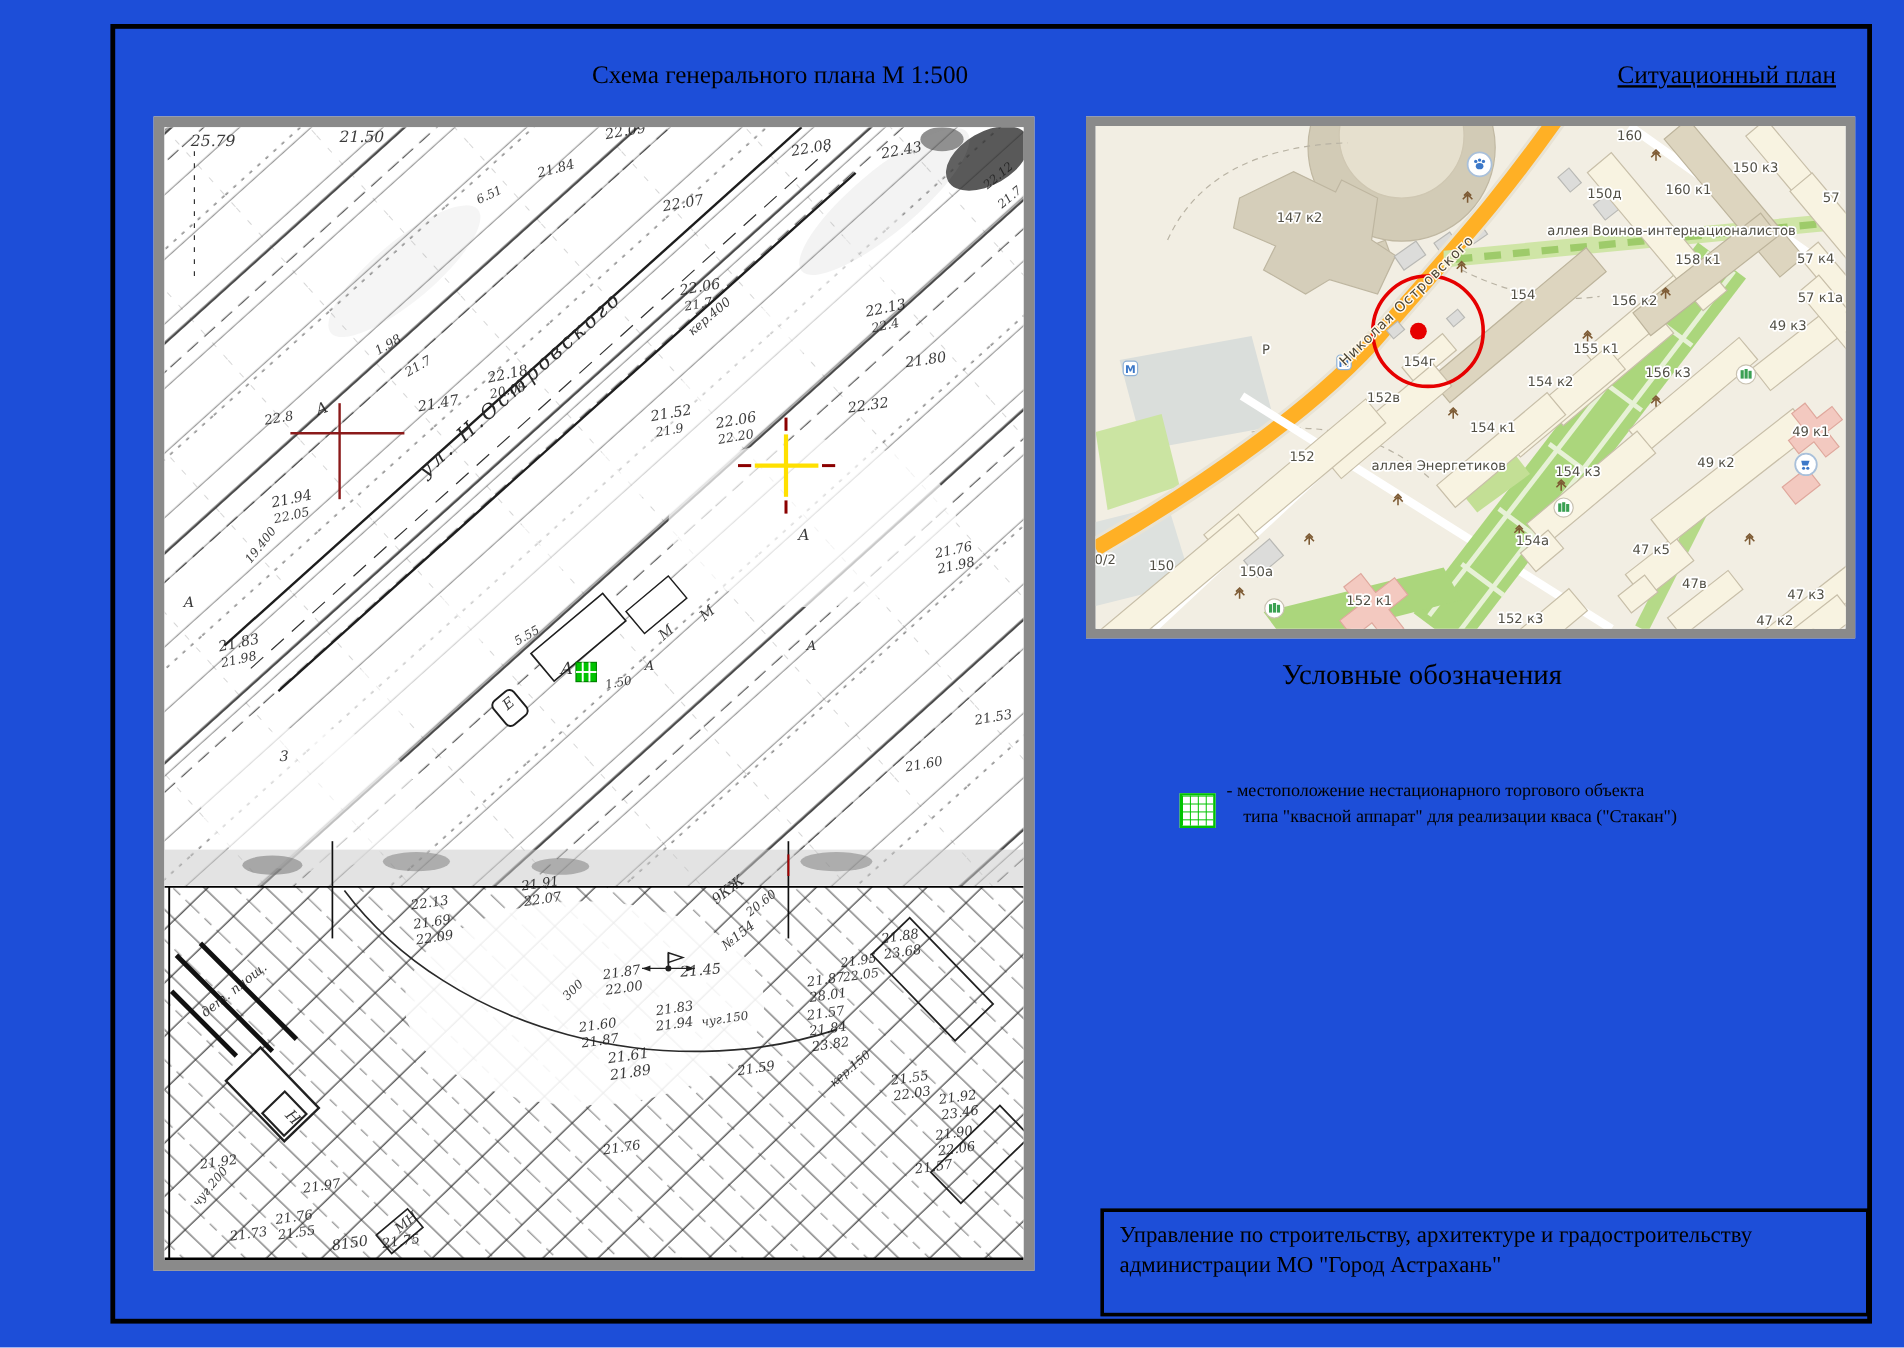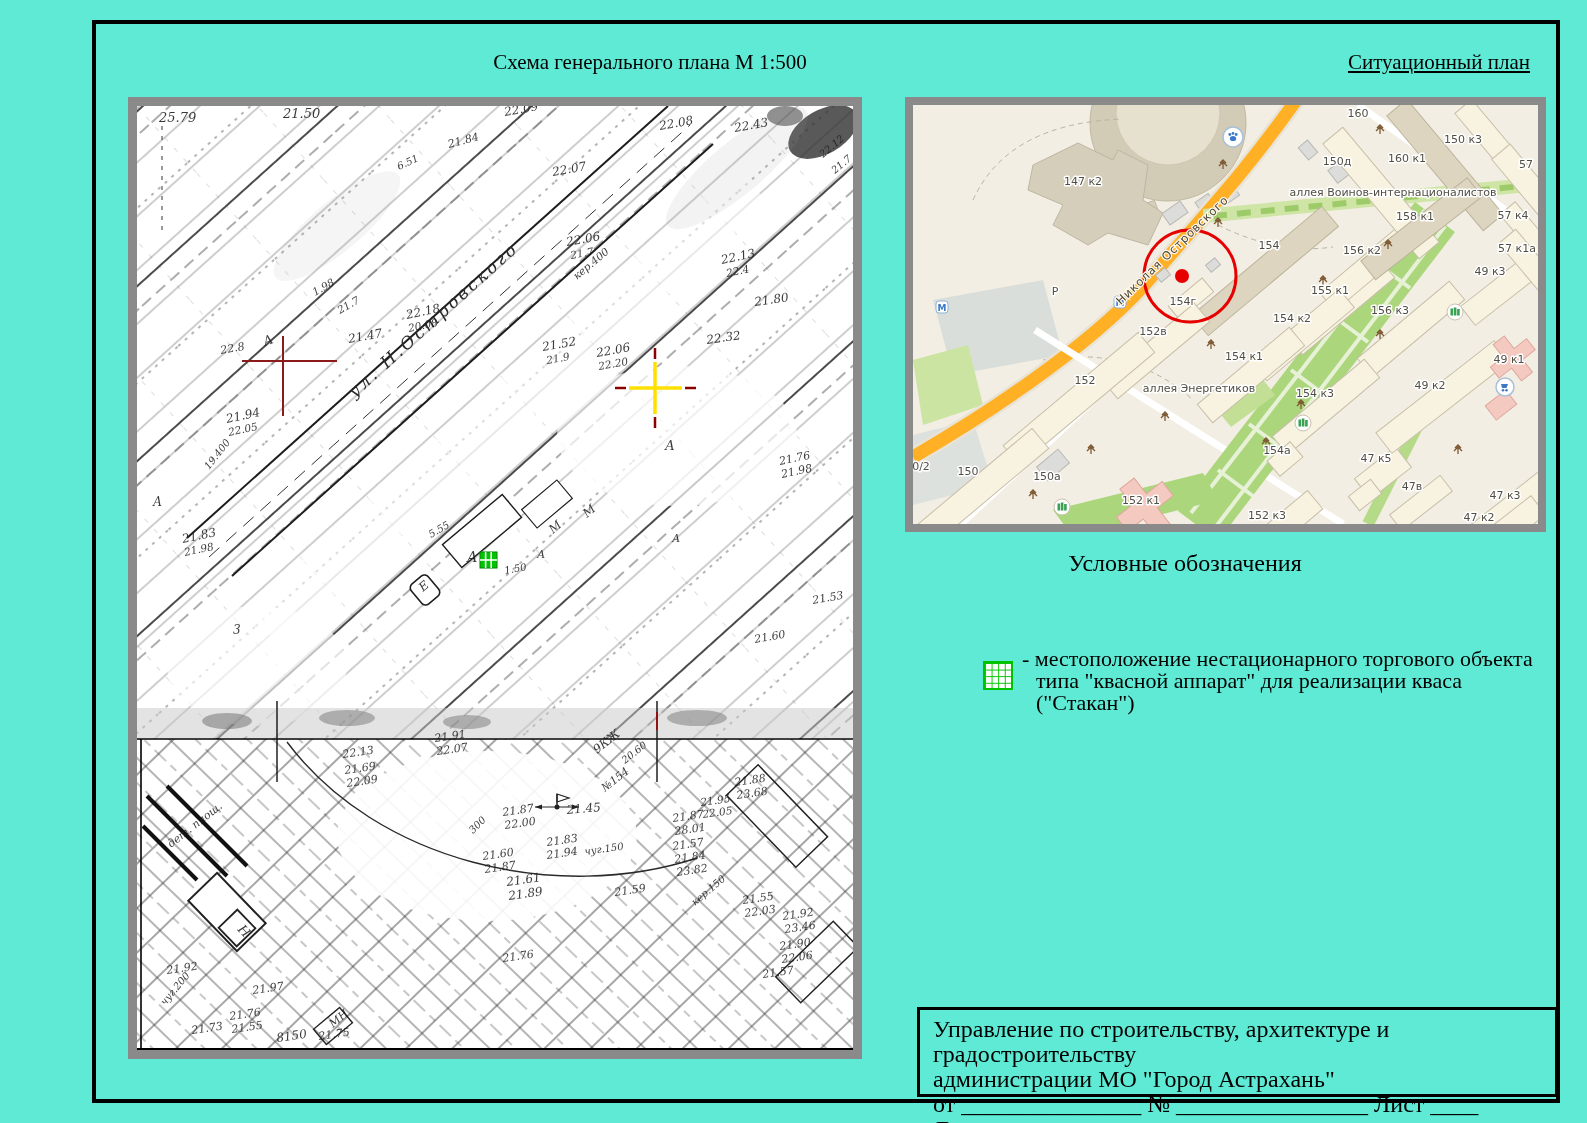--- a/index.html
+++ b/index.html
@@ -1,16 +1,16 @@
 <!DOCTYPE html>
 <html><head>
 <meta charset="utf-8">
 <style>
   html,body{margin:0;padding:0;background:#fff;}
-  #page{position:relative;width:1587px;height:1123px;background:#5eead4;overflow:hidden;
+  #page{position:relative;width:1587px;height:1123px;background:#1d4ed8;overflow:hidden;
         font-family:"Liberation Serif","DejaVu Serif",serif;}
   .page-border{position:absolute;left:92px;top:20px;width:1468px;height:1083px;
         border:4px solid #000;box-sizing:border-box;}
   .map-title{position:absolute;font-size:21px;color:#000;}
   #title-left{left:400px;top:50px;width:500px;text-align:center;}
   #title-right{left:1200px;top:50px;width:330px;text-align:right;text-decoration:underline;}
   .map-frame{position:absolute;background:#fff;box-sizing:border-box;border:9px solid #8a8a8a;}
   #bigmap-frame{left:128px;top:97px;width:734px;height:962px;}
   #sitmap-frame{left:905px;top:97px;width:641px;height:435px;border-width:8px;}
   .map-frame svg{display:block;}
@@ -27,26 +27,26 @@
   .b3{fill:#dcdcda;stroke:#b9b9b5;stroke-width:1;}
   .b4{fill:#f3c9c0;stroke:#dfa89d;stroke-width:1;}
   .tree{stroke:#7d5a33;stroke-width:1.3;fill:none;}
   .dashb{fill:none;stroke:#b9b3a4;stroke-width:1;stroke-dasharray:5 4;}
   
   #legend-title{position:absolute;left:905px;top:550px;width:560px;text-align:center;font-size:24px;}
   #legend-icon{position:absolute;left:983px;top:661px;width:30px;height:29px;box-sizing:border-box;
      border:2px solid #00c300;background-color:#fff;
      background-image:linear-gradient(#00c300 1px,transparent 1px),linear-gradient(90deg,#00c300 1px,transparent 1px);
      background-size:6.6px 6.6px;}
-  #legend-text{position:absolute;left:1022px;top:648px;width:540px;font-size:22px;line-height:22px;}
+  #legend-text{position:absolute;left:1022px;top:648px;width:540px;font-size:15px;line-height:22px;}
   #legend-text .l1{text-indent:-14px;padding-left:14px;}
   #legend-text .l2,#legend-text .l3{padding-left:14px;}
   
   #stamp{position:absolute;left:917px;top:1007px;width:641px;height:90px;border:3px solid #000;
-     box-sizing:border-box;padding:7px 10px 0 13px;font-size:24px;line-height:25px;}
+     box-sizing:border-box;padding:7px 10px 0 13px;font-size:19px;line-height:25px;}
 </style>
 </head>
 <body>
 
 <div id="page">
   <div class="page-border"></div>
 
   <div id="title-left" class="map-title">Схема генерального плана М 1:500</div>
   <div id="title-right" class="map-title">Ситуационный план</div>
 
@@ -458,15 +458,14 @@
   <div id="legend-title">Условные обозначения</div>
   <div id="legend-icon"></div>
   <div id="legend-text">
     <div class="l1">- местоположение нестационарного торгового объекта</div>
     <div class="l2">типа "квасной аппарат" для реализации кваса ("Стакан")</div>
   </div>
 
   <div id="stamp">
     <div>Управление по строительству, архитектуре и градостроительству</div>
     <div>администрации МО "Город Астрахань"</div>
-    <div>от _______________ № ________________  Лист ____  Листов _____</div>
   </div>
 </div>
 
 </body></html>

